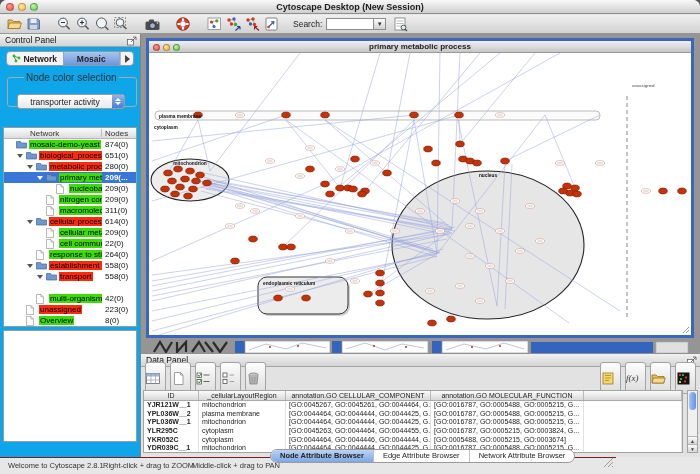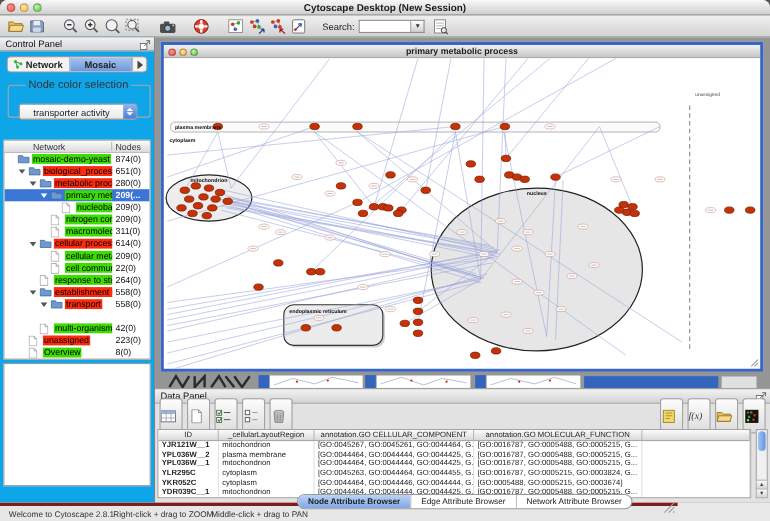--- a/index.html
+++ b/index.html
@@ -90,21 +90,21 @@
   .dp-cell.id{font-weight:bold;}
   .dp-scroll{position:absolute;right:2px;top:36px;width:11px;height:63px;background:#f0f0f0;border:1px solid #a3a3a3;}
   .dp-thumb{position:absolute;left:1px;top:1px;width:7px;height:18px;border-radius:4px;
     background:linear-gradient(90deg,#a7c6f5,#5f92e6);}
   .dp-arr{position:absolute;left:0;width:9px;height:8px;font-size:5px;line-height:8px;text-align:center;color:#444;background:linear-gradient(#fafafa,#d5d5d5);border-top:1px solid #b5b5b5;}
   .attr-tabs{position:absolute;left:270px;top:449px;height:14px;display:flex;border:1px solid #9a9a9a;border-radius:8px;background:#fff;font-size:7.5px;overflow:hidden;z-index:6;}
   .attr-tab{padding:0 9px;line-height:12.5px;border-left:1px solid #c2c2c2;color:#222;white-space:nowrap;}
   .attr-tab:first-child{border-left:none;}
   .attr-tab.active{background:linear-gradient(#bcd3f4,#7ea8e6);font-weight:bold;}
   
-  .statusbar{position:absolute;left:0;top:457px;width:616px;height:17px;background:#e7e7e7;border-top:3px solid #7f1d1d;}
+  .statusbar{position:absolute;left:0;top:457px;width:616px;height:17px;background:#e7e7e7;border-top:1px solid #7f1d1d;}
   .status-item{position:absolute;top:0;line-height:16px;font-size:7.5px;color:#333;white-space:nowrap;}
   .grip{position:absolute;right:2px;bottom:2px;}
 </style>
 </head>
 <body>
 
 <div id="app">
 
   <div class="titlebar">
     <span class="light r"></span>

